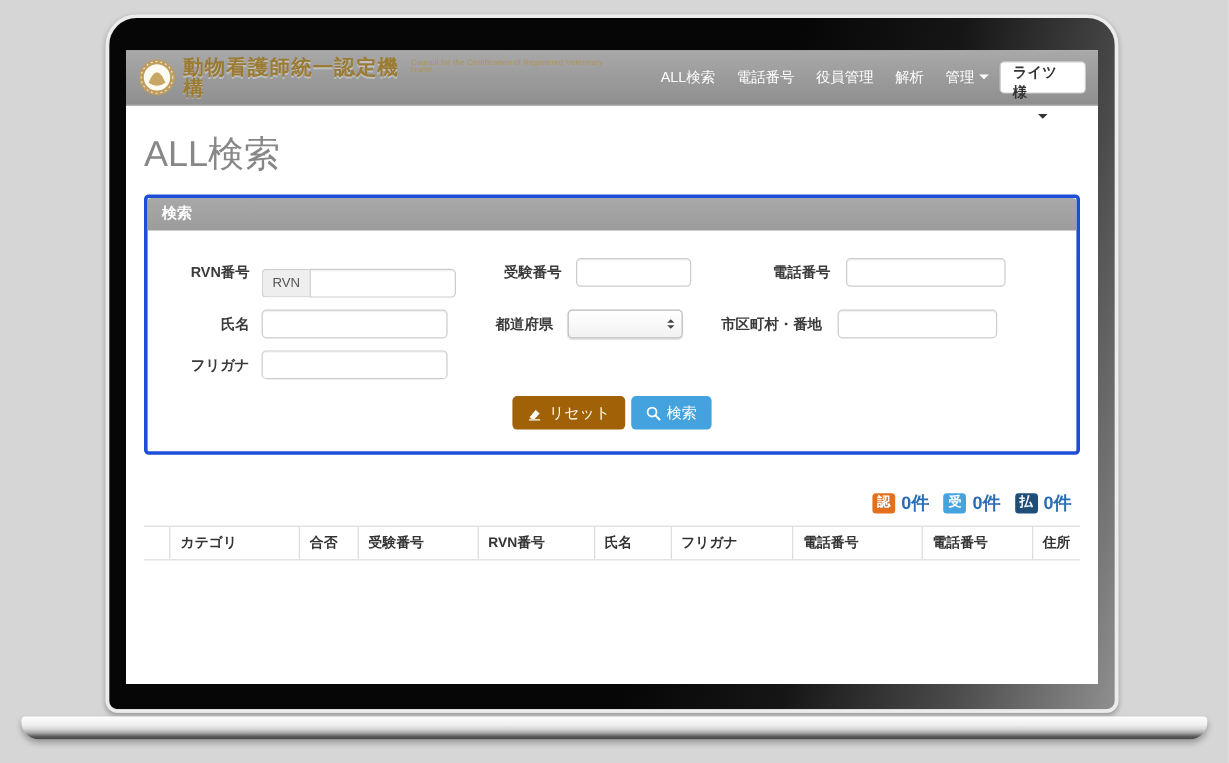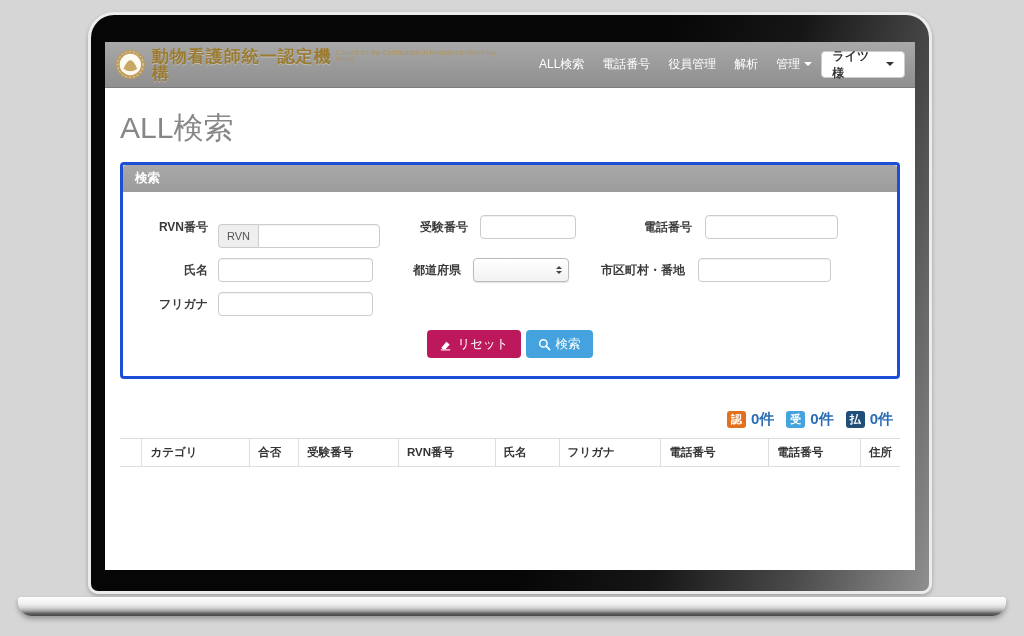--- a/index.html
+++ b/index.html
@@ -34,21 +34,21 @@
   .brand-text{ display:flex; flex-direction:row; line-height:1; }
   .brand-title{ font-size:17px; font-weight:bold; color:#9a7b31; letter-spacing:1px;
     text-shadow:0 1px 0 rgba(255,255,255,.35); }
   .brand-sub{ font-size:6.5px; color:#b09457; margin-top:2px; letter-spacing:.2px; }
   .nav-items{ display:flex; align-items:center; list-style:none; margin-left:26px; }
   .nav-item{ color:#fff; font-size:12px; padding:0 9px; height:46px; display:flex; align-items:center; gap:4px; cursor:pointer; white-space:nowrap; }
   .caret{ width:0; height:0; border:4px solid transparent; border-top-color:#fff; margin-top:3px; display:inline-block; }
   .user-btn{
     margin-left:auto; background:#fff; border:1px solid #ccc; border-radius:4px;
     height:27px; padding:0 10px; display:flex; align-items:center; gap:6px;
-    font-size:12px; color:#333; font-weight:bold; cursor:pointer;
+    font-size:12px; color:#333; font-weight:bold; cursor:pointer;flex-direction:column;
   }
   .user-btn .caret{ border-top-color:#333; }
 
   
   .content{ padding:0 15px; }
   .page-title{ font-size:30px; font-weight:500; color:#878787; margin:20px 0 13px; }
 
   .panel{ border:3px solid #1d4ed8; border-radius:4px; }
   .panel-header{
     background:linear-gradient(180deg,#a8a8a8,#9c9c9c);
@@ -79,21 +79,21 @@
     display:flex; align-items:center; justify-content:flex-end; padding:0 6px; cursor:pointer;
   }
   .updown{ display:flex; flex-direction:column; gap:2px; }
   .updown .up{ width:0;height:0;border:3px solid transparent;border-bottom-color:#444;border-top:none; }
   .updown .down{ width:0;height:0;border:3px solid transparent;border-top-color:#444;border-bottom:none; }
 
   .btn-row{ text-align:center; margin:14px 0 14px; }
   .btn{ display:inline-flex; align-items:center; gap:5px; height:28px; padding:0 12px;
         border:none; border-radius:4px; color:#fff; font-size:12.5px; cursor:pointer;
         font-family:"Liberation Sans", sans-serif; }
-  .btn-reset{ background:#be185d; margin-right:5px; }
+  .btn-reset{ background:#a16207; margin-right:5px; }
   .btn-search{ background:#44a3de; }
 
   
   .results-meta{ display:flex; justify-content:flex-end; align-items:center; gap:5px; margin:31px 0 9px; }
   .badge{ color:#fff; font-size:11px; font-weight:bold; border-radius:3px; padding:3px 4px; line-height:1; }
   .badge-count{ color:#2a6db5; font-size:15px; font-weight:bold; margin-right:7px; }
   .results-table{ width:100%; border-collapse:collapse; }
   .results-table th{
     font-size:11.5px; color:#333; text-align:left; padding:6px 8px;
     border-top:1px solid #ddd; border-bottom:1px solid #ddd; border-left:1px solid #ddd;

